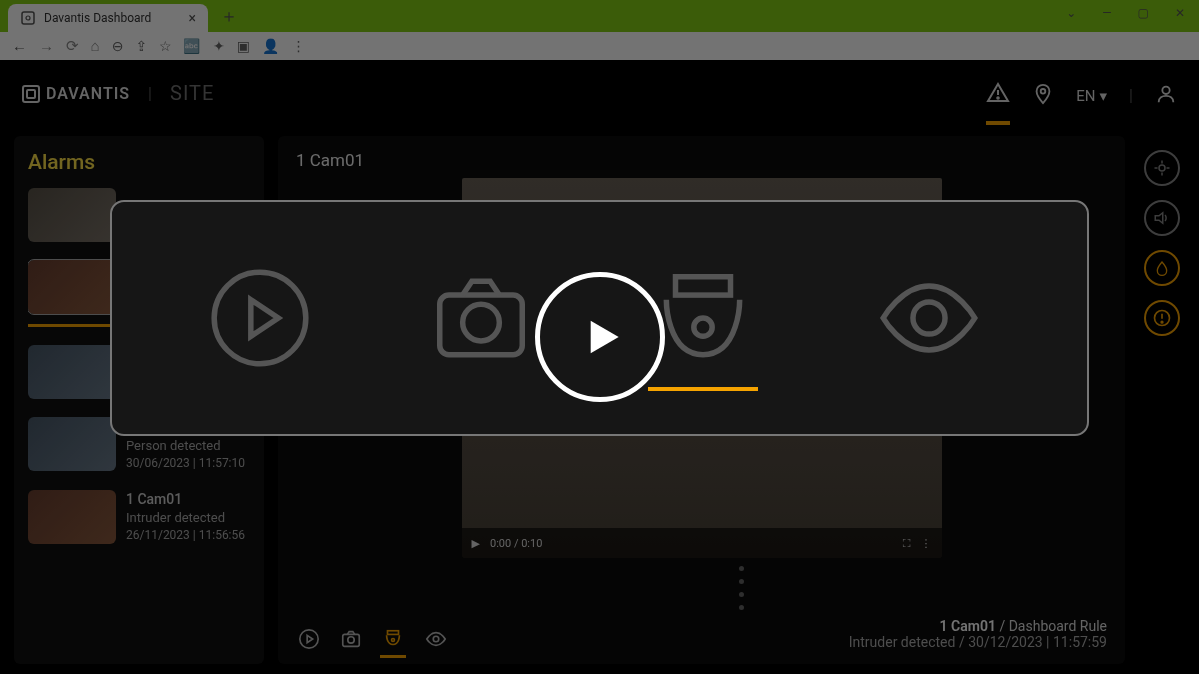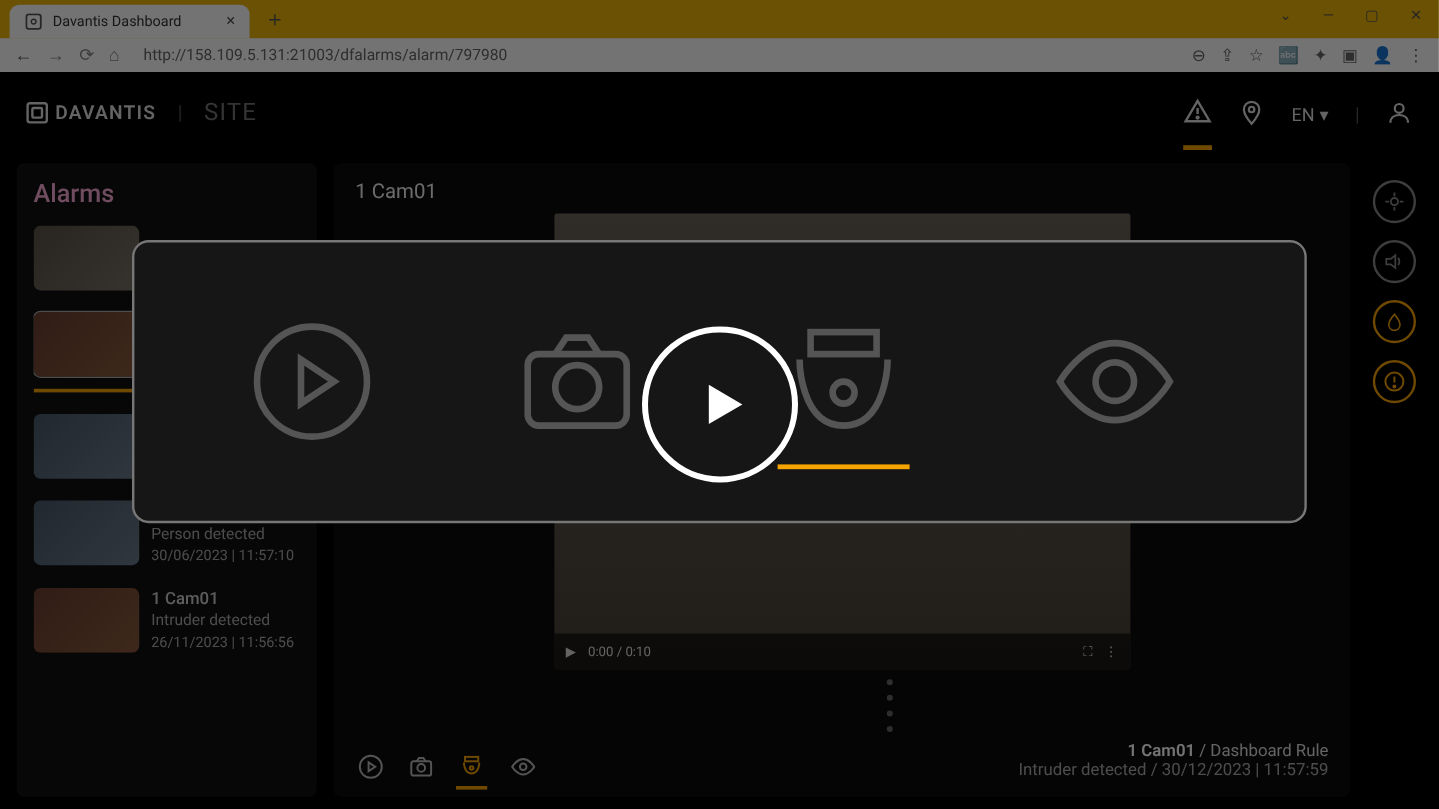--- a/index.html
+++ b/index.html
@@ -1,20 +1,20 @@
 <!DOCTYPE html>
 <html><head>
 <meta charset="utf-8">
 <style>
 * { margin: 0; padding: 0; box-sizing: border-box; font-family: -apple-system, BlinkMacSystemFont, "Segoe UI", Roboto, sans-serif; }
 body { width: 1199px; height: 674px; background: #000; overflow: hidden; position: relative; }
 
 
 .browser-chrome { background: #dcdcdd; height: 60px; position: relative; }
-.tab-bar { height: 32px; display: flex; align-items: center; background: #eab308; }
+.tab-bar { height: 32px; display: flex; align-items: center; background: #84cc16; }
 .tab { height: 28px; background: #fff; border-radius: 8px 8px 0 0; display: flex; align-items: center; padding: 0 12px; gap: 8px; margin-left: 8px; margin-top: 4px; width: 200px; }
 .tab-favicon { width: 16px; height: 16px; display:flex; align-items:center; justify-content:center; }
 .tab-title { font-size: 12px; color: #333; flex: 1; }
 .tab-close, .new-tab { font-size: 14px; color: #555; cursor: pointer; }
 .new-tab-btn { margin-left: 12px; color: #555; font-size: 18px; }
 .window-controls { position: absolute; right: 8px; top: 4px; display: flex; gap: 14px; color: #555; font-size: 12px; }
 .window-controls span { padding: 2px 6px; }
 
 .addr-row { height: 28px; background: #fff; display: flex; align-items: center; padding: 0 12px; gap: 12px; }
 .nav-btn { color: #888; font-size: 15px; }
@@ -37,21 +37,21 @@
 .top-right { margin-left: auto; display: flex; align-items: flex-end; gap: 22px; }
 .top-icon { color: #ddd; }
 .active-underline-yellow { position: relative; }
 .active-underline-yellow::after { content:""; position:absolute; left:0; right:0; bottom:-20px; height:4px; background:#f5a300; }
 .lang { color: #ddd; font-size: 15px; display:flex; align-items:center; gap:4px; }
 .thin-sep { color:#555; }
 
 
 .main { display: flex; height: calc(100% - 66px); padding: 10px 14px; gap: 14px; }
 .sidebar { width: 250px; background: #111; border-radius: 6px; padding: 14px 4px 14px 14px; display:flex; flex-direction:column; }
-.sidebar h2 { color: #f9a8d4; font-size: 21px; font-weight: 500; margin-bottom: 14px; }
+.sidebar h2 { color: #fde047; font-size: 21px; font-weight: 500; margin-bottom: 14px; }
 .alarm-list { display:flex; flex-direction:column; gap: 18px; overflow:hidden; }
 .alarm-item { display:flex; gap: 10px; }
 .thumb { width: 88px; height: 54px; border-radius: 6px; background: linear-gradient(135deg,#5a5349,#7a7268); flex-shrink:0; position:relative; }
 .thumb.red { background: linear-gradient(135deg,#6b4030,#8a5a3e); }
 .thumb.blue { background: linear-gradient(135deg,#4a5a6a,#6a7a8a); }
 .alarm-item.active .thumb { outline:1px solid #aaa; }
 .alarm-item.active::after { content:""; position:absolute; }
 .alarm-item.active { position:relative; }
 .alarm-item.active-yellow { border-bottom: 3px solid #f5a300; padding-bottom: 10px; }
 .alarm-text { display:flex; flex-direction:column; justify-content:center; color:#ccc; font-size:13px; line-height:1.4; }
@@ -112,21 +112,20 @@
       <span>—</span>
       <span>▢</span>
       <span>✕</span>
     </div>
   </div>
   <div class="addr-row">
     <span class="nav-btn back">←</span>
     <span class="nav-btn">→</span>
     <span class="nav-btn">⟳</span>
     <span class="nav-btn">⌂</span>
-    <div class="url-box">http://158.109.5.131:21003/dfalarms/alarm/797980</div>
     <div class="ext-icons">
       <span>⊖</span>
       <span>⇪</span>
       <span>☆</span>
       <span style="color:#2f7de0">🔤</span>
       <span>✦</span>
       <span>▣</span>
       <span>👤</span>
       <span>⋮</span>
     </div>

